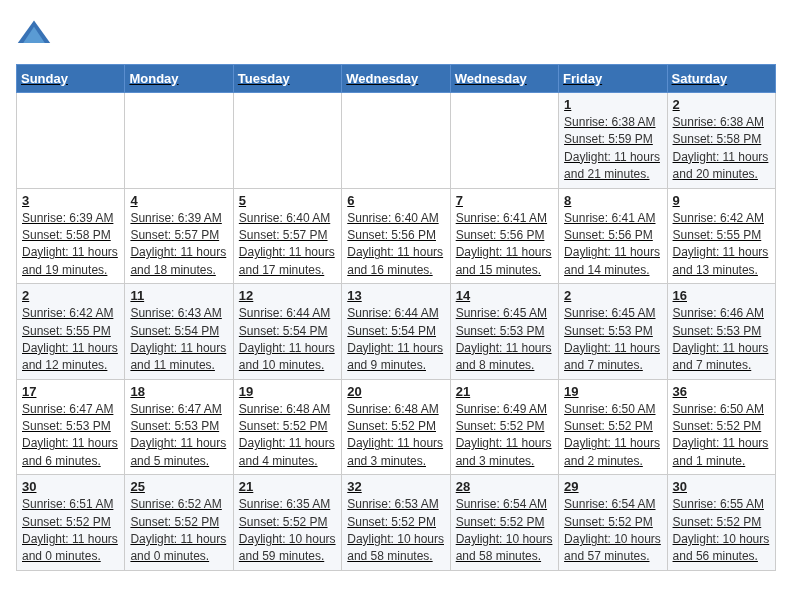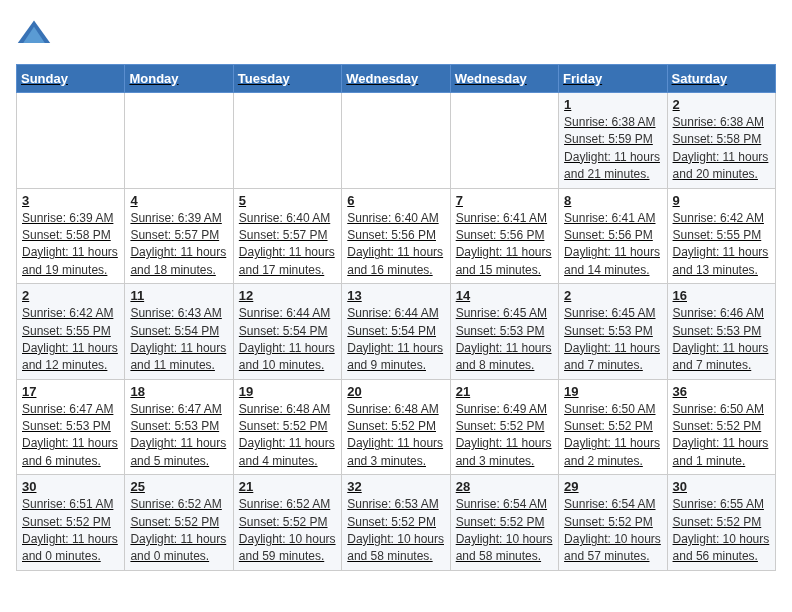--- a/index.html
+++ b/index.html
@@ -280,21 +280,21 @@
 Daylight: 11 hours and 0 minutes.</div>
         </td>
         <td>
           <span class="day-num">25</span>
           <div class="cell-text">Sunrise: 6:52 AM
 Sunset: 5:52 PM
 Daylight: 11 hours and 0 minutes.</div>
         </td>
         <td>
           <span class="day-num">21</span>
-          <div class="cell-text">Sunrise: 6:52 AM
+          <div class="cell-text">Sunrise: 6:35 AM
 Sunset: 5:52 PM
 Daylight: 10 hours and 59 minutes.</div>
         </td>
         <td>
           <span class="day-num">32</span>
           <div class="cell-text">Sunrise: 6:53 AM
 Sunset: 5:52 PM
 Daylight: 10 hours and 58 minutes.</div>
         </td>
         <td>

